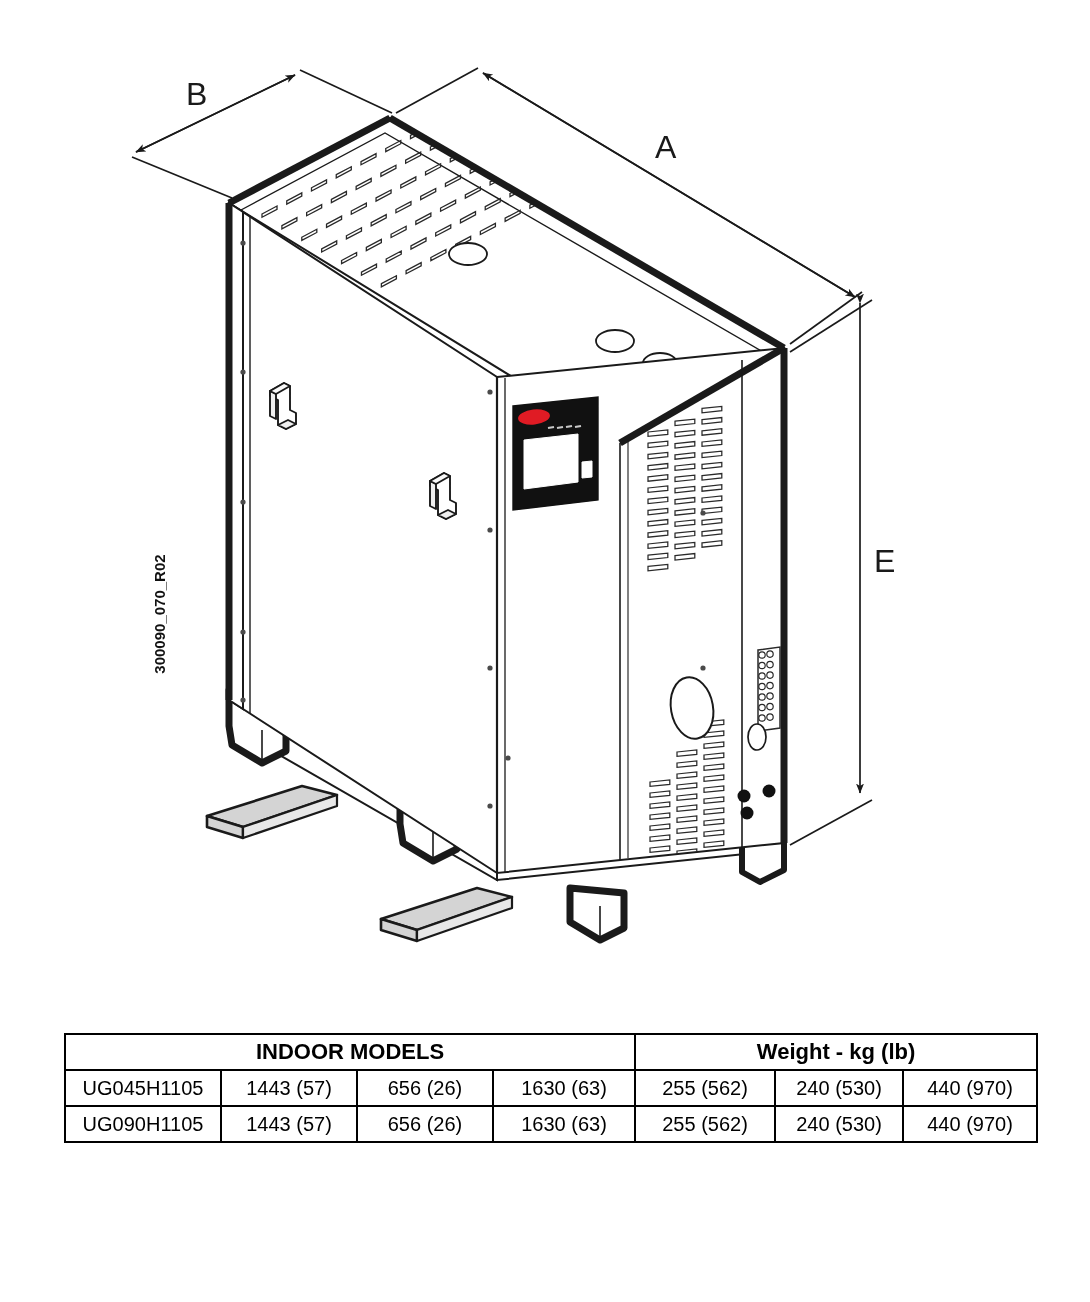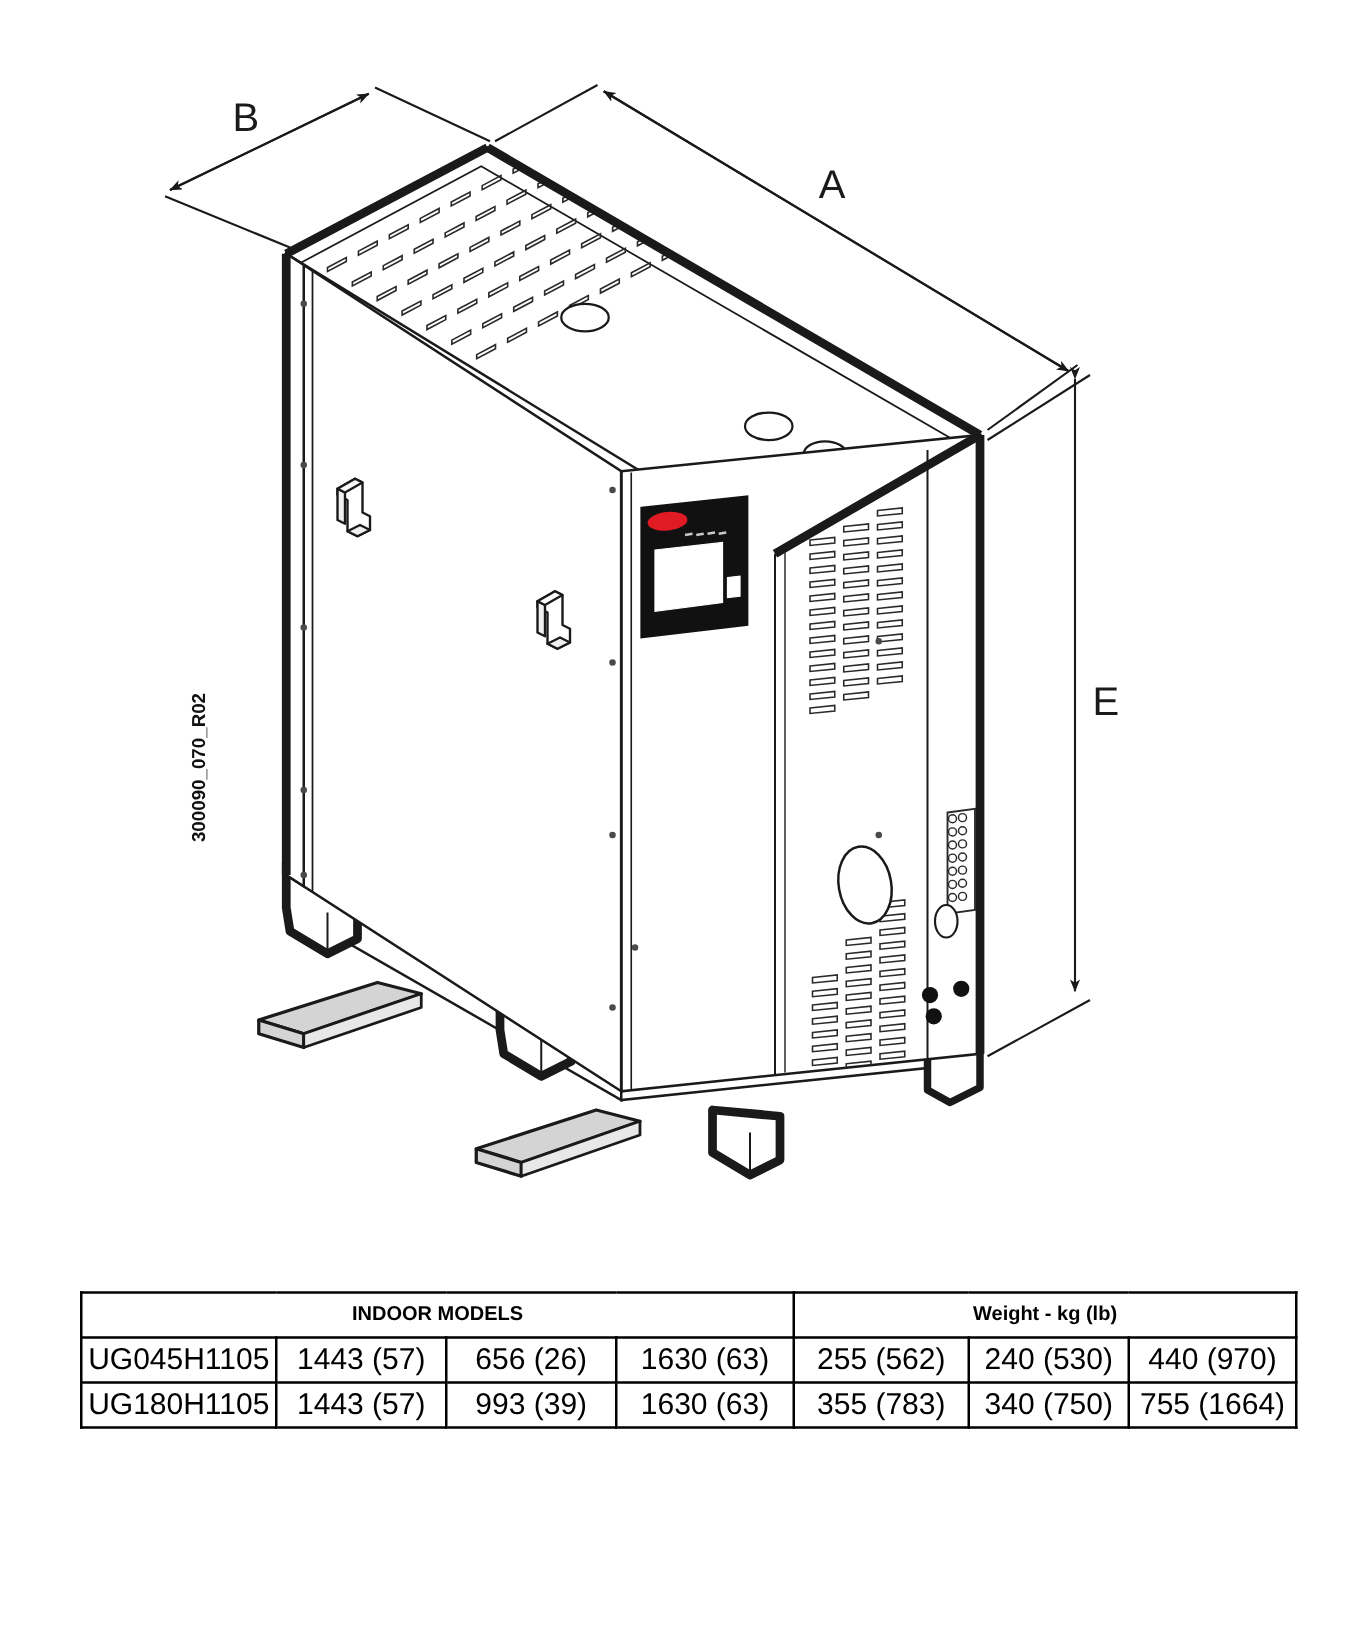--- a/index.html
+++ b/index.html
@@ -44,26 +44,26 @@
     table-layout:fixed;
     background:#fff;
   }
   table.spec th, table.spec td{
     border:2px solid #000;
     padding:0;
     height:34px;
     text-align:center;
     vertical-align:middle;
     font-family:"Liberation Sans", sans-serif;
-    font-size:16px;
+    font-size:22px;
     color:#000;
     white-space:nowrap;
   }
   table.spec thead th{font-weight:700;}
-  table.spec tbody td{font-weight:400;font-size:24px;}
+  table.spec tbody td{font-weight:400;font-size:20px;}
   .group-indoor{font-weight:700;font-size:21px;text-align:center;}
   .group-weight{font-weight:700;font-size:21px;text-align:left;padding-left:12px;}
   .col-model{width:156px;}
   .col-a{width:136px;}
   .col-b{width:136px;}
   .col-e{width:142px;}
   .col-pack{width:140px;}
   .col-empty{width:128px;}
   .col-oper{width:134px;}
   td.cell-model{font-size:20px;}
@@ -441,23 +441,23 @@
       <tr>
         <td class="cell-model">UG045H1105</td>
         <td>1443  (57)</td>
         <td>656  (26)</td>
         <td>1630  (63)</td>
         <td>255  (562)</td>
         <td>240  (530)</td>
         <td>440  (970)</td>
       </tr>
       <tr>
-        <td class="cell-model">UG180H1105</td>
+        <td class="cell-model">UG090H1105</td>
         <td>1443  (57)</td>
-        <td>993  (39)</td>
+        <td>656  (26)</td>
         <td>1630  (63)</td>
-        <td>355  (783)</td>
-        <td>340  (750)</td>
-        <td>755  (1664)</td>
+        <td>255  (562)</td>
+        <td>240  (530)</td>
+        <td>440  (970)</td>
       </tr>
     </tbody>
   </table>
 </div>
 
 </body></html>

